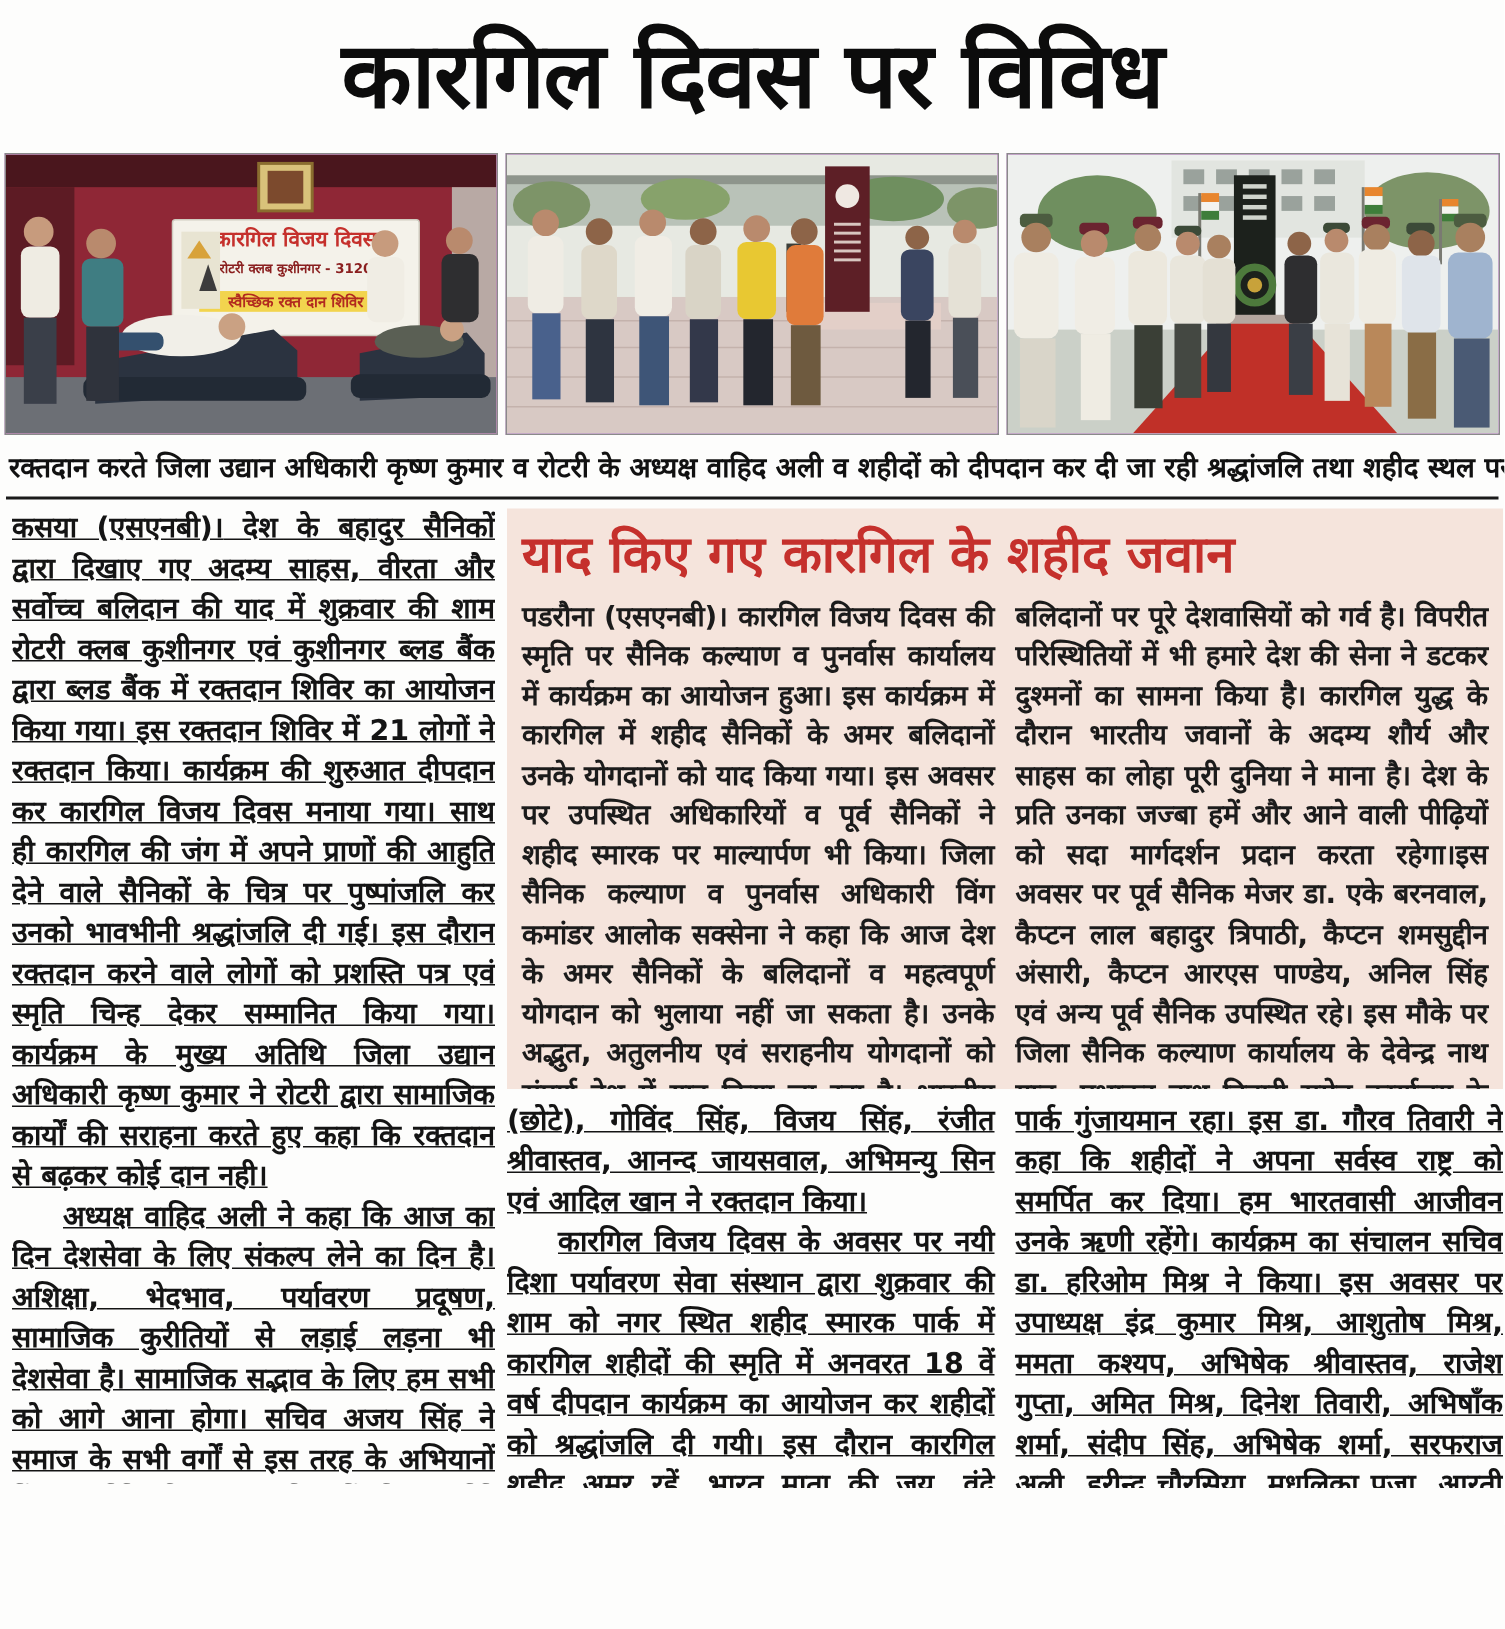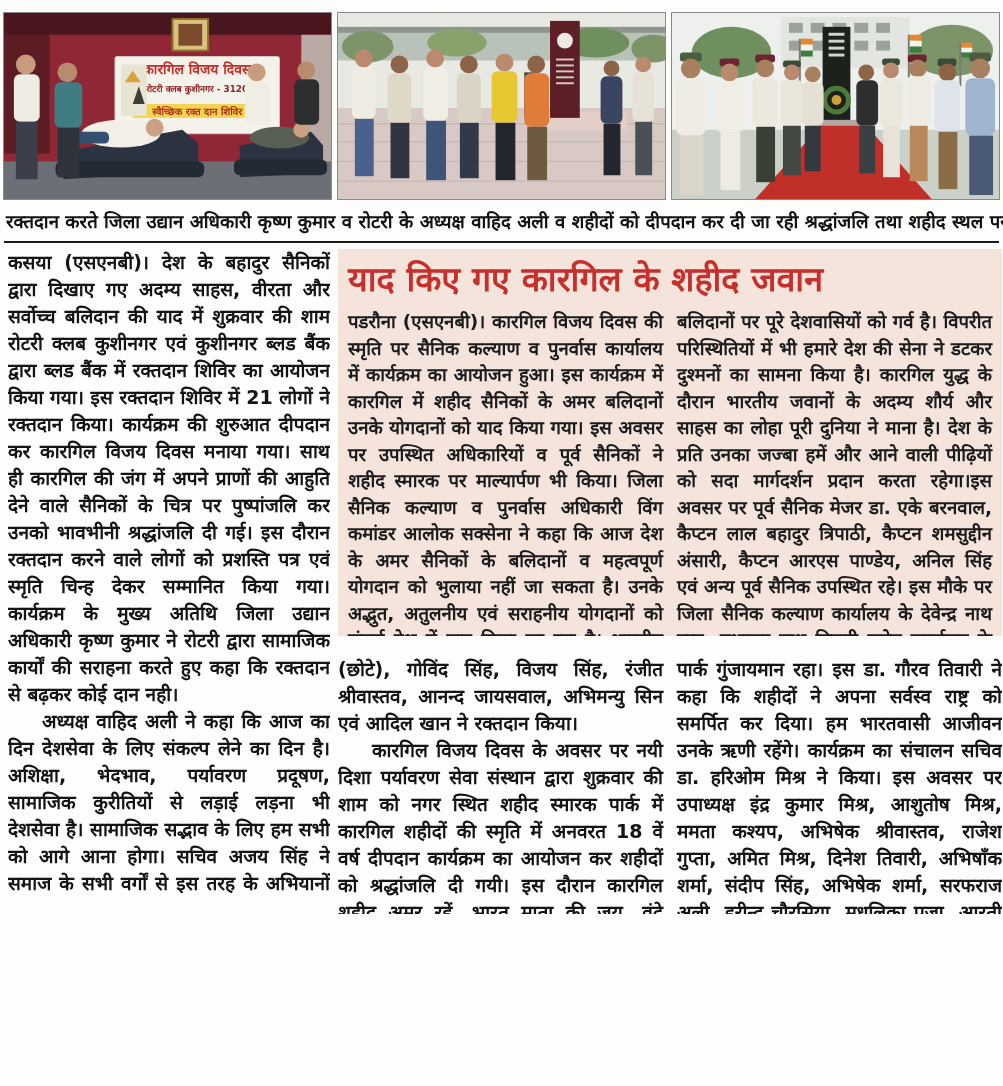--- a/index.html
+++ b/index.html
@@ -55,20 +55,21 @@
     grid-template-columns:322px 664px;
     column-gap:8px;
     padding:6px 4px 0 8px;
   }
   .bodytext{
     font-size:19px;
     line-height:27px;
     text-align:justify;
     font-weight:600;
     color:#141414;
+    text-decoration:underline;
   }
   .leftcol{height:650px;overflow:hidden;}
   .leftcol p{margin:0;}
   .leftcol p.indent{text-indent:34px;}
   .dateline{font-weight:800;}
   
   .pinkbox{
     background:#f5e4dc;
     height:387px;
     box-sizing:border-box;
@@ -89,34 +90,35 @@
     line-height:26.5px;
     text-align:justify;
     font-weight:600;
     color:#1b1b1b;
   }
   .boxcol p{margin:0;}
   
   .belowcols{
     display:flex;
     gap:14px;
-    margin-top:20px;
+    margin-top:8px;
     height:258px;
     overflow:hidden;
   }
   .belowcol{flex:1 1 0;}
   .belowcol p{margin:0;}
   .belowcol p.indent{text-indent:34px;}
 </style>
 </head>
 <body>
 
 <div class="page">
 
   <div class="headline">
+    <div>कारगिल दिवस पर विविध</div>
   </div>
 
   <div class="photos">
 
     <div class="photo">
       <svg viewBox="0 0 330 188" preserveAspectRatio="none">
         <rect x="0" y="0" width="330" height="188" fill="#8f2736"></rect>
         <rect x="0" y="0" width="330" height="22" fill="#4a161d"></rect>
         <rect x="0" y="22" width="46" height="120" fill="#5d1b24"></rect>
         <rect x="300" y="22" width="30" height="130" fill="#b8a9a4"></rect>

